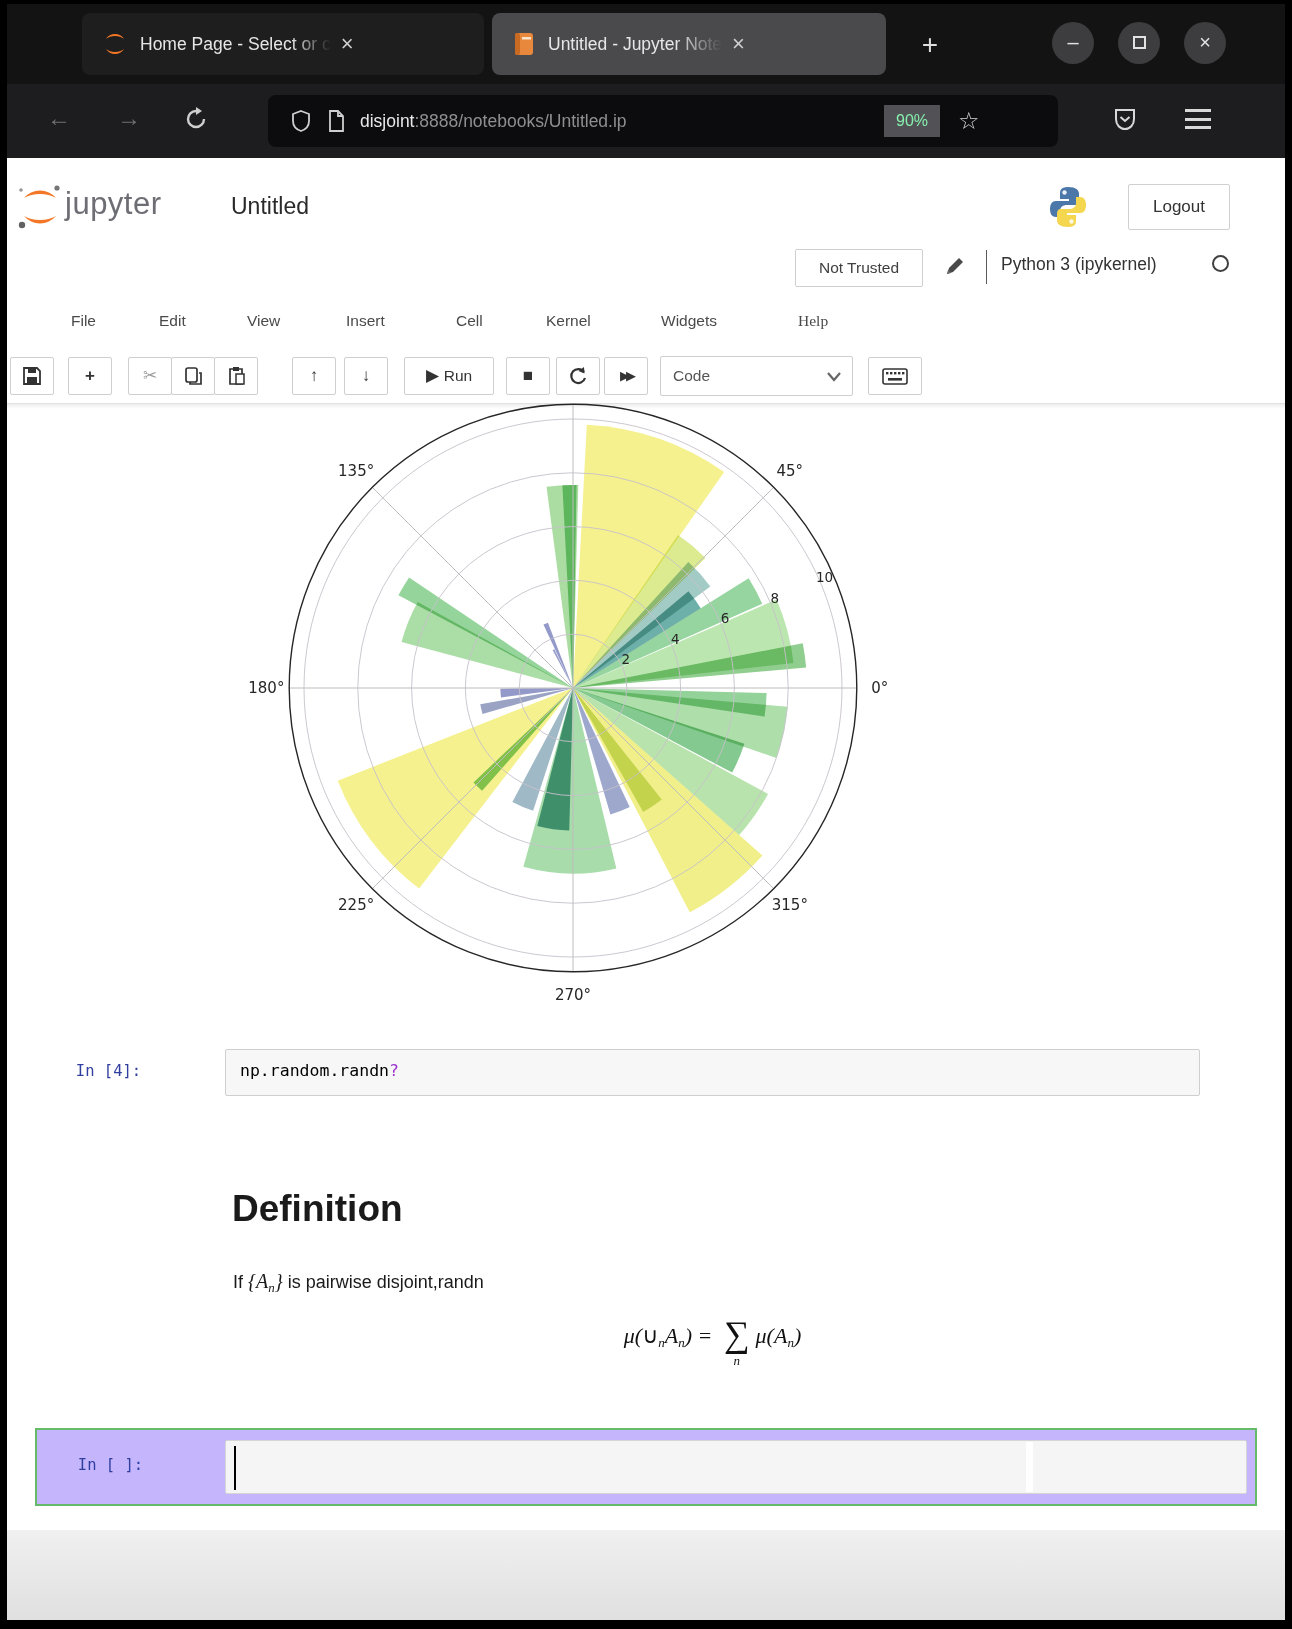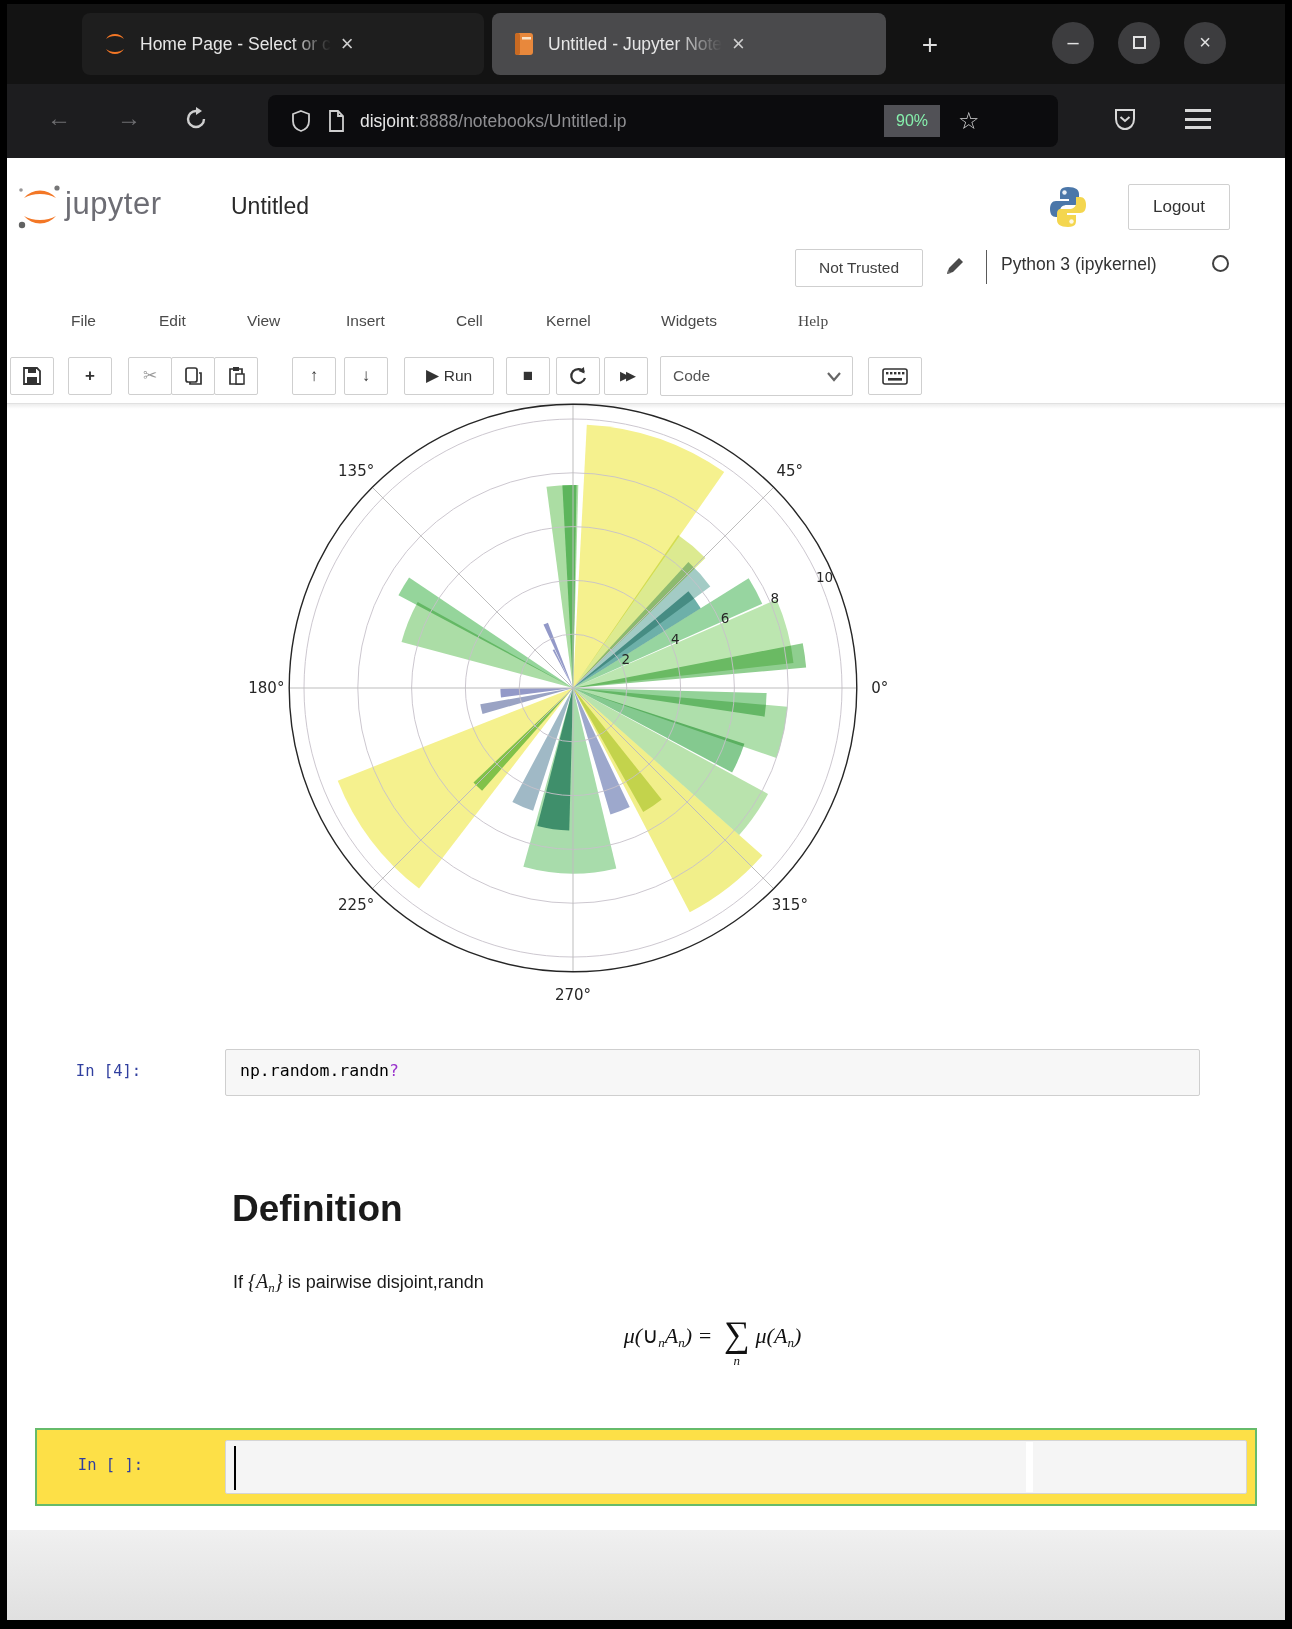--- a/index.html
+++ b/index.html
@@ -86,21 +86,21 @@
   #mdpara { position:absolute; left:226px; top:866px; font-size:18px; color:#1a1a1a; }
   .mathit { font-family:"Liberation Serif", serif; font-style:italic; font-size:20px; }
   .msub { font-family:"Liberation Serif", serif; font-style:italic; font-size:13px; vertical-align:-4px; }
   #mdformula { position:absolute; left:218px; top:912px; width:975px; text-align:center;
         font-family:"Liberation Serif", serif; font-style:italic; font-size:22px; color:#111; }
   .sigstack { display:inline-block; vertical-align:-22px; text-align:center; margin:0 6px; }
   .sigma { display:block; font-size:36px; font-style:normal; line-height:1; }
   .sigsub { display:block; font-size:13px; line-height:1; margin-top:2px; }
 
   #emptycell { position:absolute; left:28px; top:1024px; width:1222px; height:78px;
-        border:2px solid #66bb6a; background:#fde047; }
+        border:2px solid #66bb6a; background:#c4b5fd; }
   #emptycell .inputbox { left:188px; top:10px; width:1022px; height:54px; background:#f5f5f5; border-color:#d5d5d5; }
   #cursor { position:absolute; left:8px; top:5px; width:2px; height:44px; background:#000; }
   #cmgap { position:absolute; left:800px; top:1px; width:7px; bottom:1px; background:#fff; }
 
   #endband { position:absolute; left:0; top:1526px; width:100%; height:90px;
         background:linear-gradient(#f0f0f0, #e0e0e0); }
 </style>
 </head>
 <body>
 

